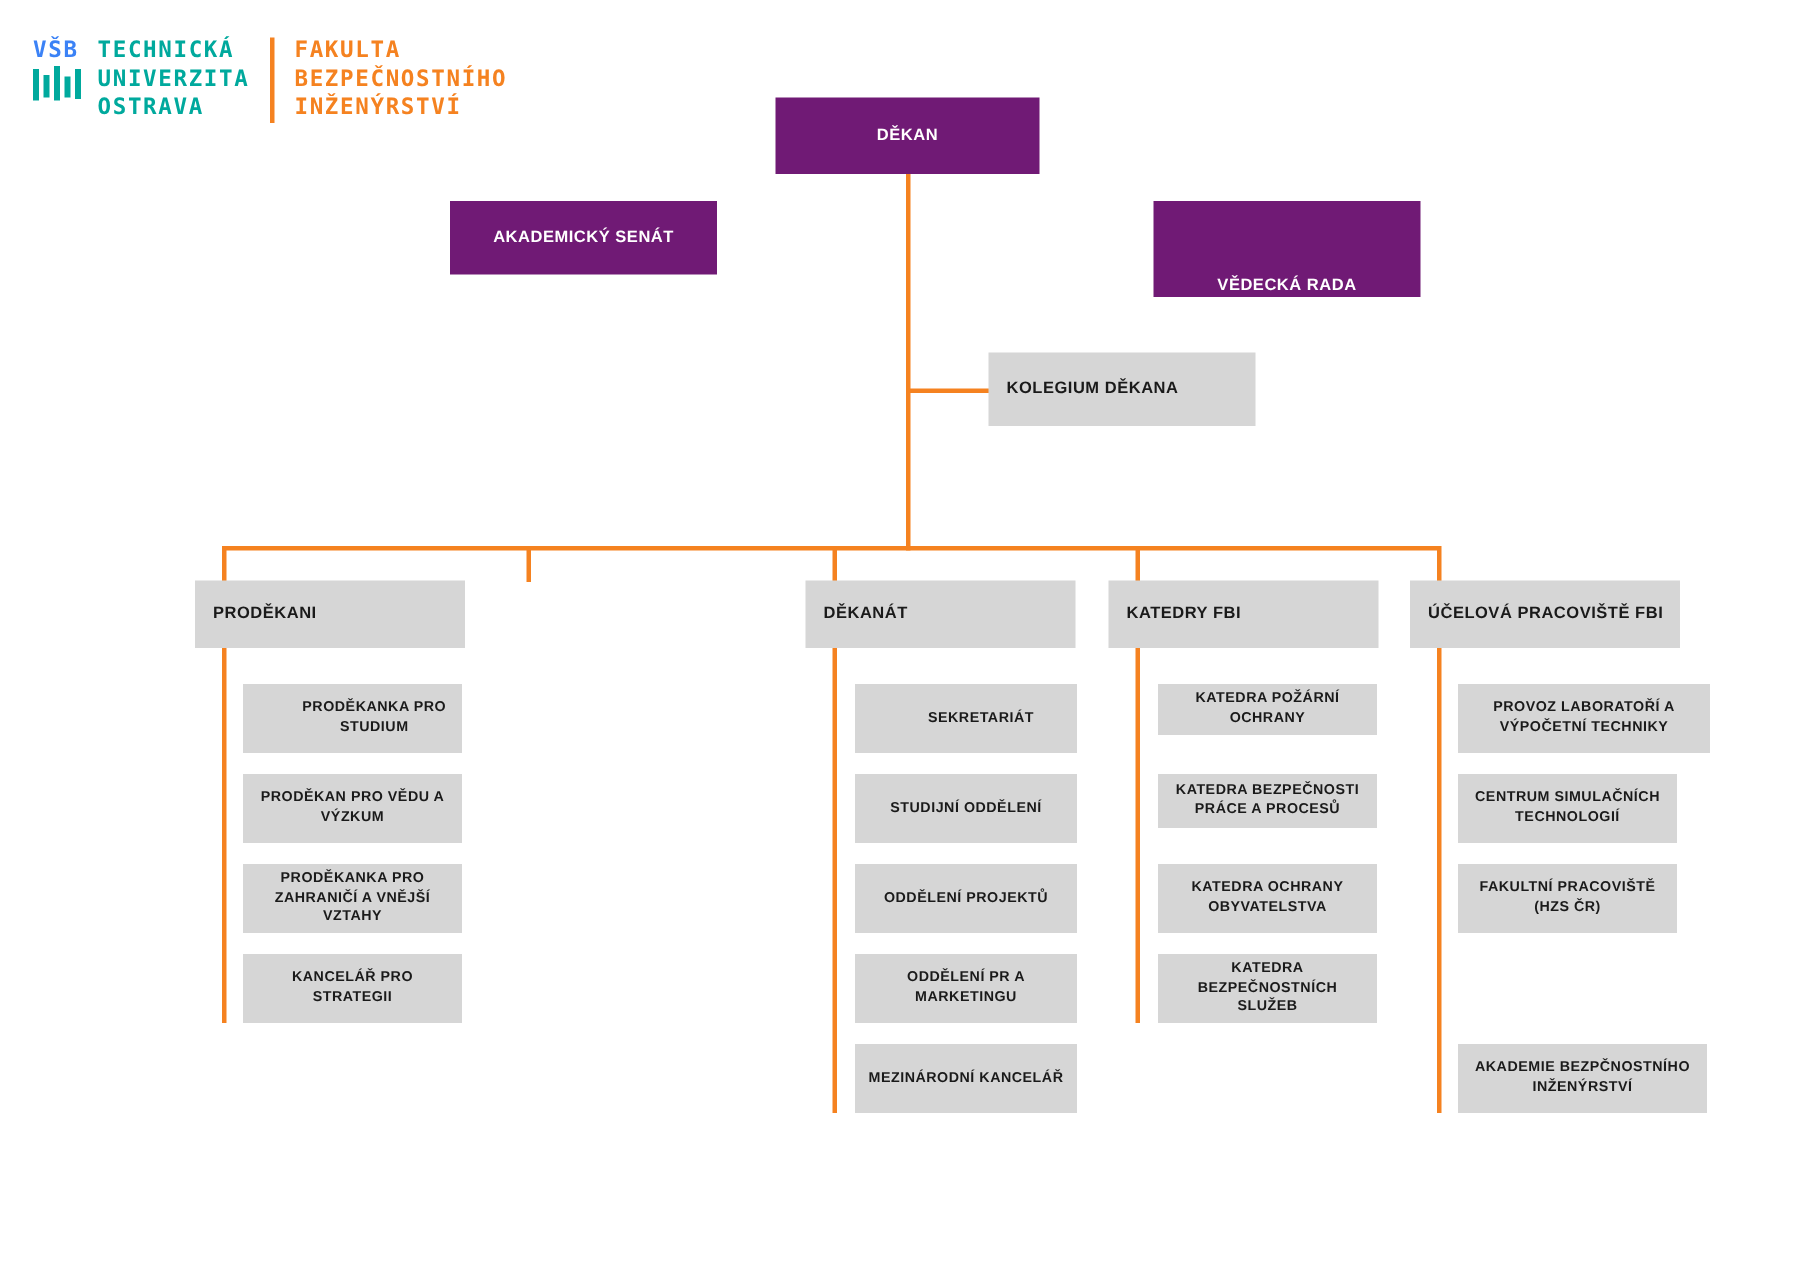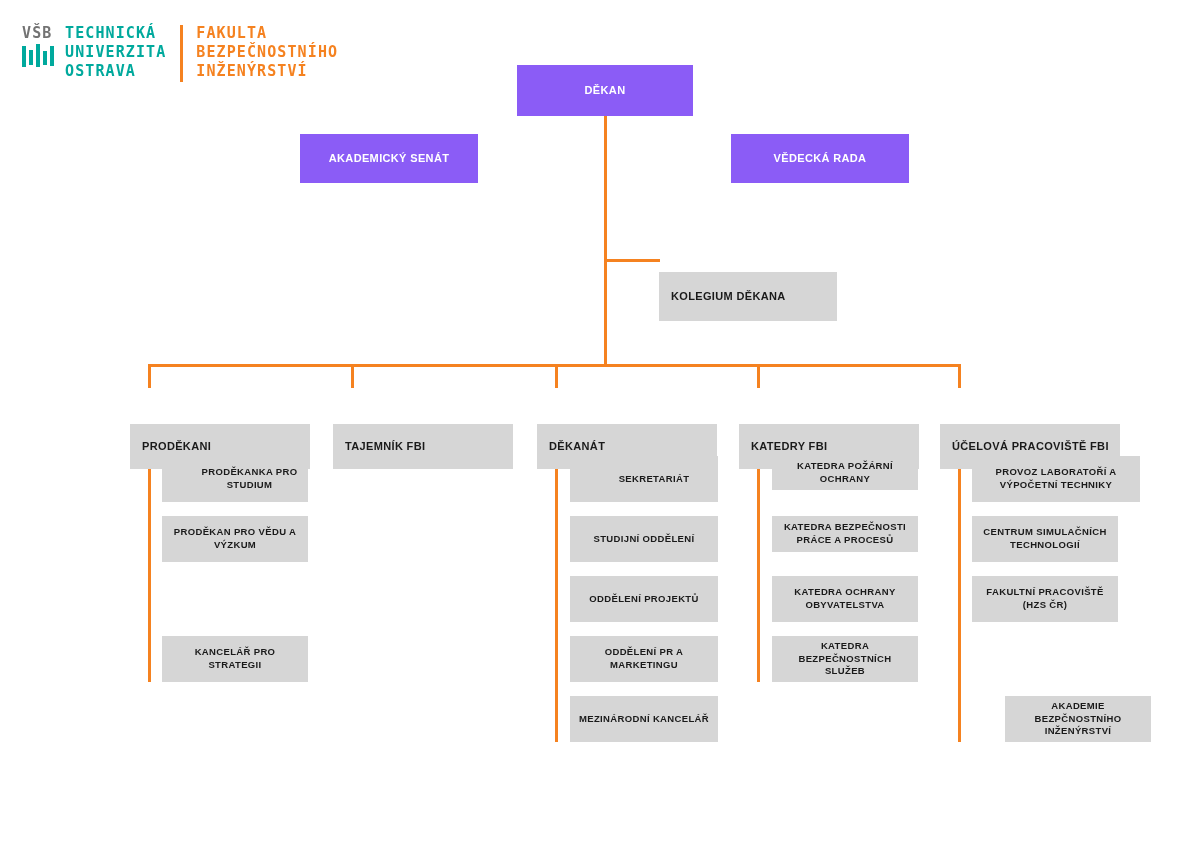--- a/index.html
+++ b/index.html
@@ -26,21 +26,21 @@
     display: flex;
     align-items: flex-start;
   }
   #logo-vsb-block {
     display: flex;
     flex-direction: column;
     align-items: flex-start;
     margin-right: 9px;
   }
   #logo-vsb-word {
-    color: #737373;
+    color: #3b82f6;
     font-size: 15px;
     font-weight: bold;
     letter-spacing: 1.1px;
     line-height: 19px;
     font-family: "DejaVu Sans Mono", monospace;
   }
   #logo-bars {
     width: 34px;
     height: 34px;
     position: relative;
@@ -94,21 +94,21 @@
   .line-h { height: 3px; }
 
   
   .node {
     position: absolute;
     box-sizing: border-box;
     display: flex;
     align-items: center;
   }
   .node-orange {
-    background: #8b5cf6;
+    background: #701a75;
     color: #ffffff;
   }
   .node-gray {
     background: #D6D6D6;
     color: #1a1a1a;
   }
   .node-label {
     font-weight: bold;
     letter-spacing: 0.35px;
     line-height: 1.35;
@@ -118,21 +118,20 @@
     justify-content: center;
     text-align: center;
   }
   .lvl-top .node-label { font-size: 11px; }
 
   
   .lvl-head {
     justify-content: flex-start;
     padding-left: 12px;
     text-align: center;
-    margin-top: 37px;
   }
   .lvl-head .node-label { font-size: 11px; }
 
   
   .lvl-leaf {
     justify-content: center;
     text-align: center;
     padding: 0 8px;
   }
   .lvl-leaf .node-label { font-size: 9.5px; }
@@ -184,50 +183,50 @@
   <div class="line line-v" style="left:958px; top:432px; height:310px;"></div>
 
   <div class="node node-orange lvl-top" style="left:517px; top:65px; width:176px; height:51px;">
     <span class="node-label">DĚKAN</span>
   </div>
 
   <div class="node node-orange lvl-top" style="left:300px; top:134px; width:178px; height:49px;">
     <span class="node-label">AKADEMICKÝ SENÁT</span>
   </div>
 
-  <div class="node node-orange lvl-top" style="left:731px; top:134px; width:178px; height:49px;">
+  <div class="node node-orange lvl-top" style="left:769px; top:134px; width:178px; height:64px;align-items:flex-end;">
     <span class="node-label">VĚDECKÁ RADA</span>
   </div>
 
   <div class="node node-gray lvl-head" style="left:659px; top:235px; width:178px; height:49px;">
     <span class="node-label">KOLEGIUM DĚKANA</span>
   </div>
 
   <div class="node node-gray lvl-head" style="left:130px; top:387px; width:180px; height:45px;">
     <span class="node-label">PRODĚKANI</span>
   </div>
-  <div class="node node-gray lvl-head" style="left:333px; top:387px; width:180px; height:45px;">
-    <span class="node-label">TAJEMNÍK FBI</span>
-  </div>
   <div class="node node-gray lvl-head" style="left:537px; top:387px; width:180px; height:45px;">
     <span class="node-label">DĚKANÁT</span>
   </div>
   <div class="node node-gray lvl-head" style="left:739px; top:387px; width:180px; height:45px;">
     <span class="node-label">KATEDRY FBI</span>
   </div>
   <div class="node node-gray lvl-head" style="left:940px; top:387px; width:180px; height:45px;">
     <span class="node-label">ÚČELOVÁ PRACOVIŠTĚ FBI</span>
   </div>
 
   <div class="node node-gray lvl-leaf" style="left:162px; top:456px; width:146px; height:46px;padding-left:37px;">
     <span class="node-label">PRODĚKANKA PRO STUDIUM</span>
   </div>
   <div class="node node-gray lvl-leaf" style="left:162px; top:516px; width:146px; height:46px;">
     <span class="node-label">PRODĚKAN PRO VĚDU A VÝZKUM</span>
   </div>
+  <div class="node node-gray lvl-leaf" style="left:162px; top:576px; width:146px; height:46px;">
+    <span class="node-label">PRODĚKANKA PRO ZAHRANIČÍ A VNĚJŠÍ VZTAHY</span>
+  </div>
   <div class="node node-gray lvl-leaf" style="left:162px; top:636px; width:146px; height:46px;">
     <span class="node-label">KANCELÁŘ PRO STRATEGII</span>
   </div>
 
   <div class="node node-gray lvl-leaf" style="left:570px; top:456px; width:148px; height:46px;padding-left:28px;">
     <span class="node-label">SEKRETARIÁT</span>
   </div>
   <div class="node node-gray lvl-leaf" style="left:570px; top:516px; width:148px; height:46px;">
     <span class="node-label">STUDIJNÍ ODDĚLENÍ</span>
   </div>
@@ -256,17 +255,17 @@
 
   <div class="node node-gray lvl-leaf" style="left:972px; top:456px; width:168px; height:46px;">
     <span class="node-label">PROVOZ LABORATOŘÍ A VÝPOČETNÍ TECHNIKY</span>
   </div>
   <div class="node node-gray lvl-leaf" style="left:972px; top:516px; width:146px; height:46px;">
     <span class="node-label">CENTRUM SIMULAČNÍCH TECHNOLOGIÍ</span>
   </div>
   <div class="node node-gray lvl-leaf" style="left:972px; top:576px; width:146px; height:46px;">
     <span class="node-label">FAKULTNÍ PRACOVIŠTĚ (HZS ČR)</span>
   </div>
-  <div class="node node-gray lvl-leaf" style="left:972px; top:696px; width:146px; height:46px;margin-left:33px;">
+  <div class="node node-gray lvl-leaf" style="left:972px; top:696px; width:166px; height:46px;">
     <span class="node-label">AKADEMIE BEZPČNOSTNÍHO INŽENÝRSTVÍ</span>
   </div>
 
 </div>
 
 </body></html>

